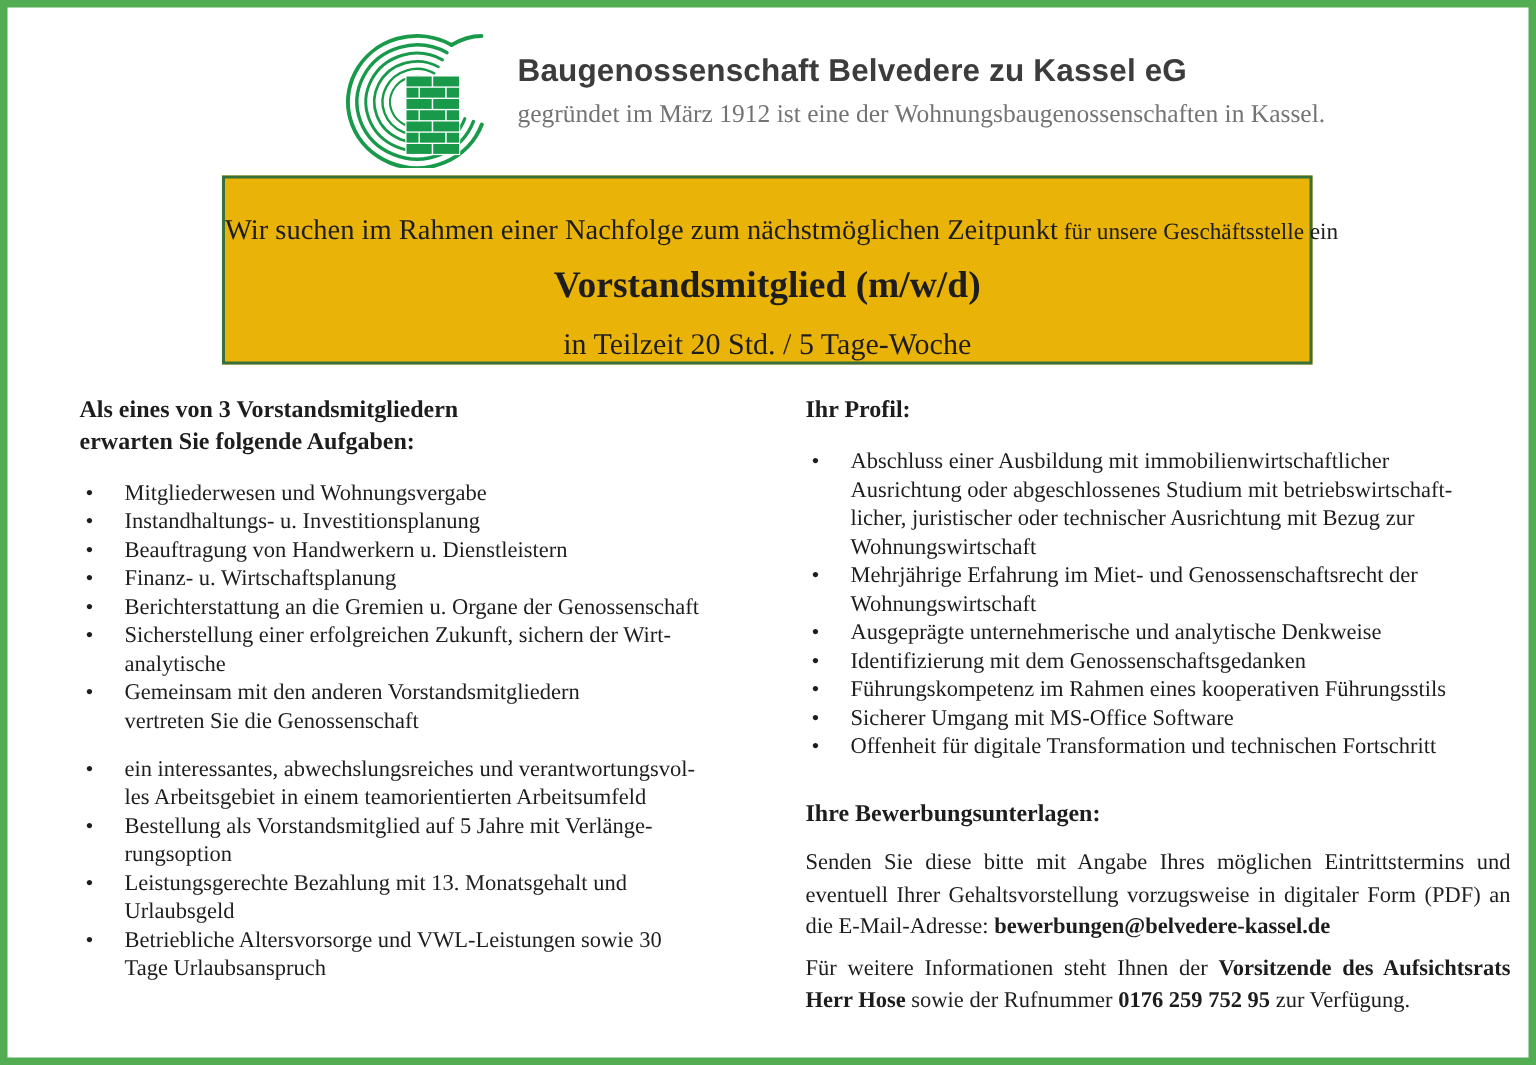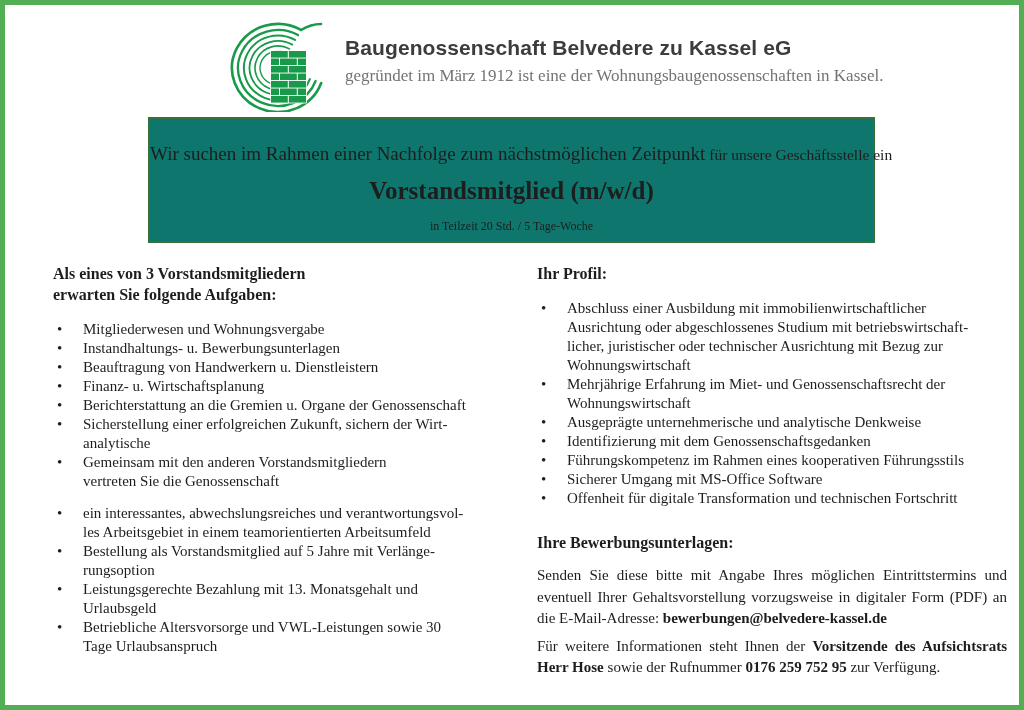--- a/index.html
+++ b/index.html
@@ -17,27 +17,27 @@
   .logo{position:absolute;left:223px;top:15px;width:97px;height:92px;}
   .brand{position:absolute;left:340px;top:31px;}
   .brand-title{
     font-family:"Liberation Sans","DejaVu Sans",sans-serif;
     font-weight:600;font-size:21px;color:#3c3c3c;letter-spacing:0.1px;
   }
   .brand-sub{font-size:17px;margin-top:6px;color:#737373;}
   
   .vacancy-box{
     position:absolute;left:143px;top:112px;width:727px;height:126px;
-    box-sizing:border-box;border:2px solid #38703b;background:#0f766e;
+    box-sizing:border-box;border:2px solid #38703b;background:#eab308;
     text-align:center;
   }
   .vac-intro{margin-top:24px;font-size:19px;white-space:nowrap;}
   .vac-intro .small{font-size:15.5px;}
   .vac-title{margin-top:12px;font-size:25px;font-weight:bold;}
-  .vac-cond{margin-top:14px;font-size:12px;text-align:center;}
+  .vac-cond{margin-top:14px;font-size:20px;text-align:center;}
   
   .col{position:absolute;top:258px;}
   .col-left{left:48px;width:462px;}
   .col-right{left:532px;width:470px;}
   .colhead{
     font-size:16px;font-weight:bold;line-height:21px;
     white-space:pre-line;margin:0;
   }
   ul.blist{list-style:none;margin:15px 0 0 0;padding:0;}
   ul.blist li{
@@ -103,21 +103,21 @@
     <div class="vac-intro"><span>Wir suchen im Rahmen einer Nachfolge zum nächstmöglichen Zeitpunkt</span><span class="small"> für unsere Geschäftsstelle ein</span></div>
     <div class="vac-title">Vorstandsmitglied (m/w/d)</div>
     <div class="vac-cond">in Teilzeit 20 Std. / 5 Tage-Woche</div>
   </div>
 
   <div class="col col-left">
     <h3 class="colhead">Als eines von 3 Vorstandsmitgliedern
 erwarten Sie folgende Aufgaben:</h3>
     <ul class="blist">
       <li>Mitgliederwesen und Wohnungsvergabe</li>
-      <li>Instandhaltungs- u. Bewerbungsunterlagen</li>
+      <li>Instandhaltungs- u. Investitionsplanung</li>
       <li>Beauftragung von Handwerkern u. Dienstleistern</li>
       <li>Finanz- u. Wirtschaftsplanung</li>
       <li>Berichterstattung an die Gremien u. Organe der Genossenschaft</li>
       <li>Sicherstellung einer erfolgreichen Zukunft, sichern der Wirt-
 analytische</li>
       <li>Gemeinsam mit den anderen Vorstandsmitgliedern
 vertreten Sie die Genossenschaft</li>
     </ul>
 
     <ul class="blist offer">

